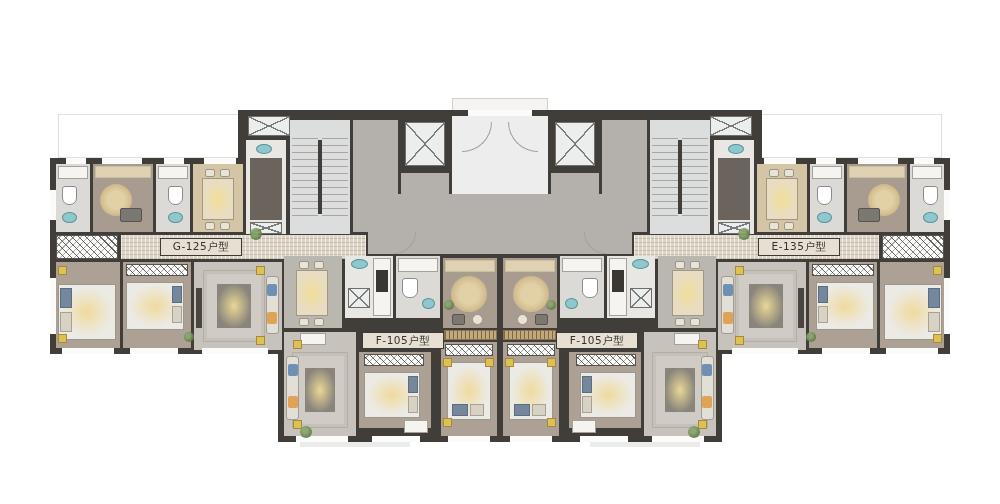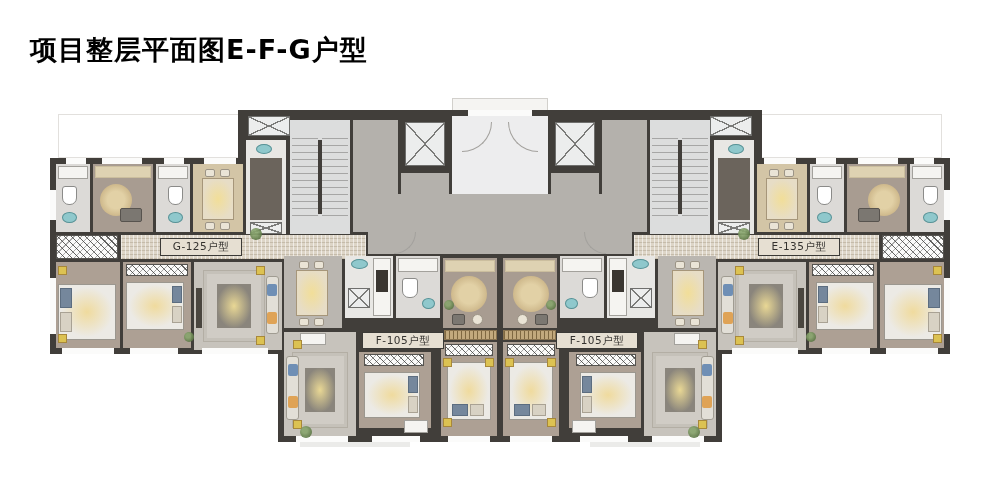--- a/index.html
+++ b/index.html
@@ -67,21 +67,20 @@
   .arc { border:1px solid #a3a19d; background:transparent; }
 
   .ulabel { display:flex; align-items:center; justify-content:center;
             background:#e6dfd2; border:1.2px solid #3b3a37; color:#33312e;
             font-size:10.5px; letter-spacing:.5px; white-space:nowrap; }
 </style>
 </head>
 <body>
 
 <div class="stage" data-name="floorplan-page">
-  <div class="title" data-name="page-title">项目整层平面图E-F-G户型</div>
 
   <div class="plan" data-name="floorplan-canvas">
 
     <div class="faint" data-name="site-outline-left" style="left:58px;top:114px;width:182px;height:44px"></div>
     <div class="faint" data-name="site-outline-right" style="left:760px;top:114px;width:182px;height:44px"></div>
     <div class="canopy" data-name="entrance-canopy" style="left:452px;top:98px;width:96px;height:14px"></div>
 
     <div class="wall" data-name="wall-left-wing" style="left:50px;top:158px;width:235px;height:196px"></div>
     <div class="wall" data-name="wall-right-wing" style="left:715px;top:158px;width:235px;height:196px"></div>
     <div class="wall" data-name="wall-center-top" style="left:238px;top:110px;width:524px;height:148px"></div>

